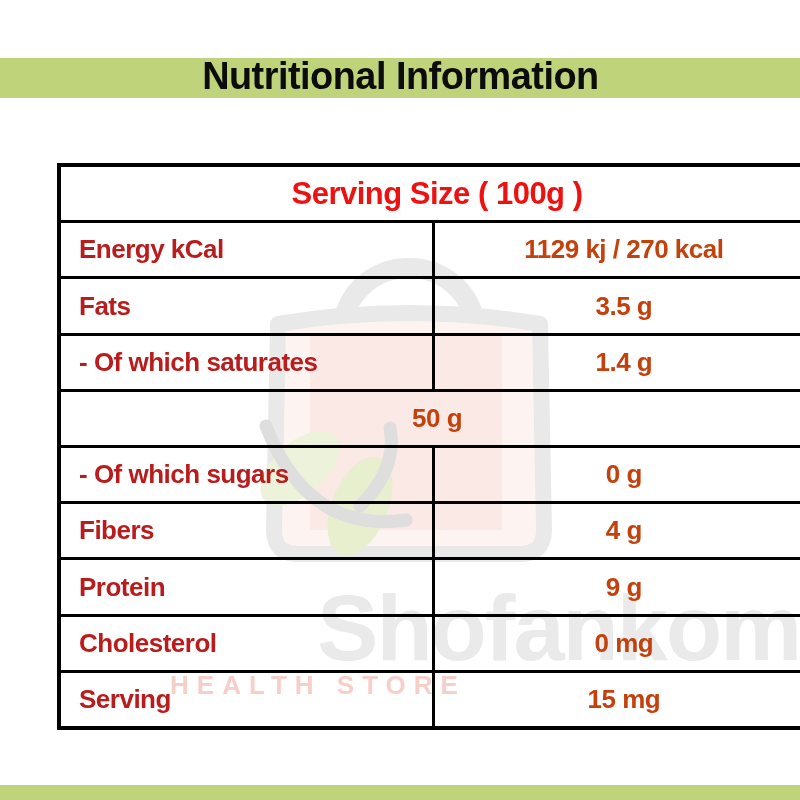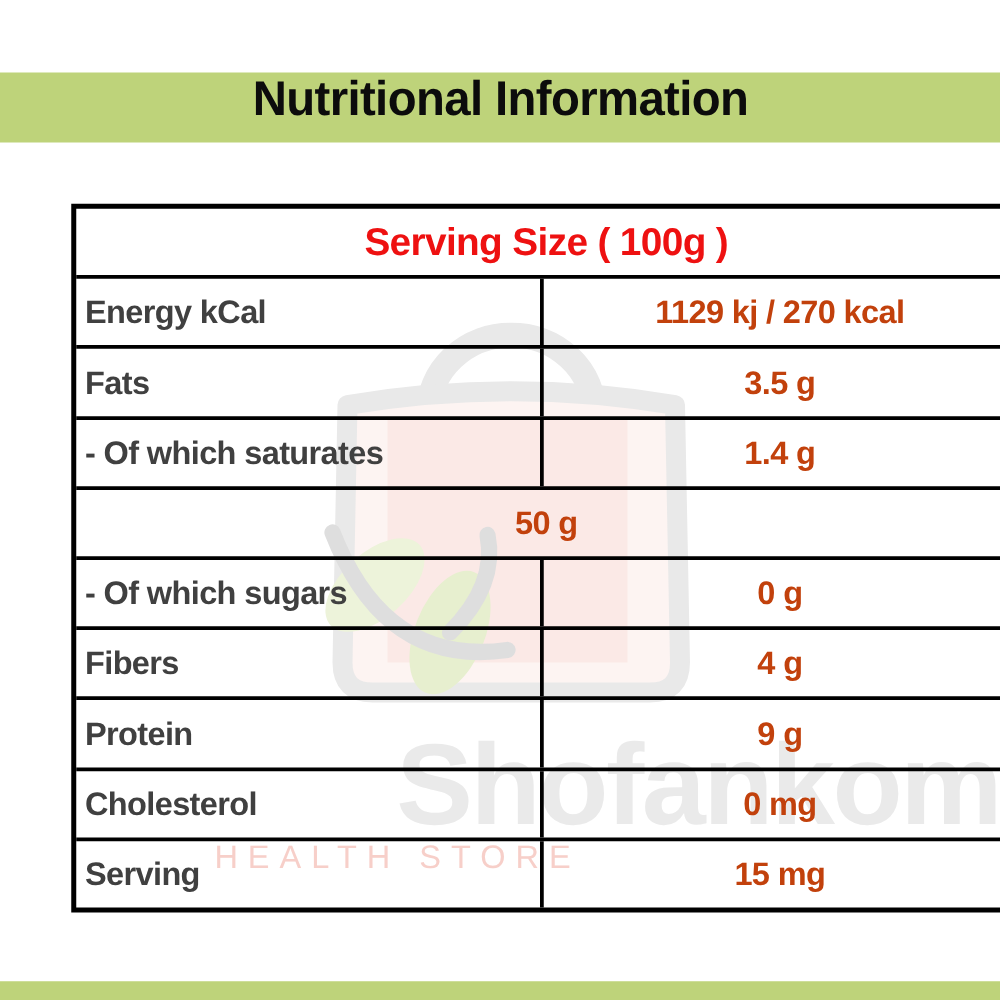--- a/index.html
+++ b/index.html
@@ -6,21 +6,21 @@
   body {
     width:800px; height:800px;
     background:#ffffff;
     font-family:"Liberation Sans", sans-serif;
     position:relative;
     overflow:hidden;
   }
 
   
   .band { position:absolute; left:0; width:800px; background:#bed37a; }
-  .band-top { top:58px; height:56px; display:flex; align-items:flex-start; justify-content:center; }
+  .band-top { top:58px; height:40px; display:flex; align-items:flex-end; justify-content:center; }
   .band-bottom { top:785px; height:15px; }
 
   .page-title {
     font-size:39px;
     font-weight:bold;
     color:#0c0c0c;
     letter-spacing:-0.5px;
     transform:scaleX(0.97);
     white-space:nowrap;
   }
@@ -30,21 +30,21 @@
   .wm-bag { position:absolute; left:248px; top:258px; }
   .wm-brand {
     position:absolute; left:0; top:582px; width:800px;
     text-align:right;
     font-size:92px; font-weight:bold; letter-spacing:-2px;
     color:#eaeaea; line-height:1; white-space:nowrap;
   }
   .wm-tagline {
     position:absolute; left:0; top:672px; width:636px;
     text-align:center;
-    font-size:26px; font-weight:normal; letter-spacing:8px;
+    font-size:26px; font-weight:bold; letter-spacing:8px;
     color:#f7cfc9; line-height:1; white-space:nowrap;
   }
 
   
   .ntable {
     position:absolute; left:57px; top:163px;
     width:760px; height:567px;
     border:4px solid #000;
     box-sizing:border-box;
     display:flex; flex-direction:column;
@@ -59,22 +59,22 @@
     color:#ee1111;
     font-size:31px; font-weight:bold;
     letter-spacing:-0.5px;
     white-space:nowrap;
   }
 
   .cell { display:flex; align-items:center; box-sizing:border-box; }
   .cell-label {
     width:49.7%;
     border-right:3px solid #000;
-    padding-left:7px;
-    font-size:26px; font-weight:bold; color:#404040;
+    padding-left:18px;
+    font-size:26px; font-weight:bold; color:#b91c1c;
     letter-spacing:-0.5px;
     white-space:nowrap;
   }
   .cell-value {
     flex:1;
     justify-content:center;
     font-size:26px; font-weight:bold; color:#c2410c;
     letter-spacing:-0.5px;
     white-space:nowrap;
   }

